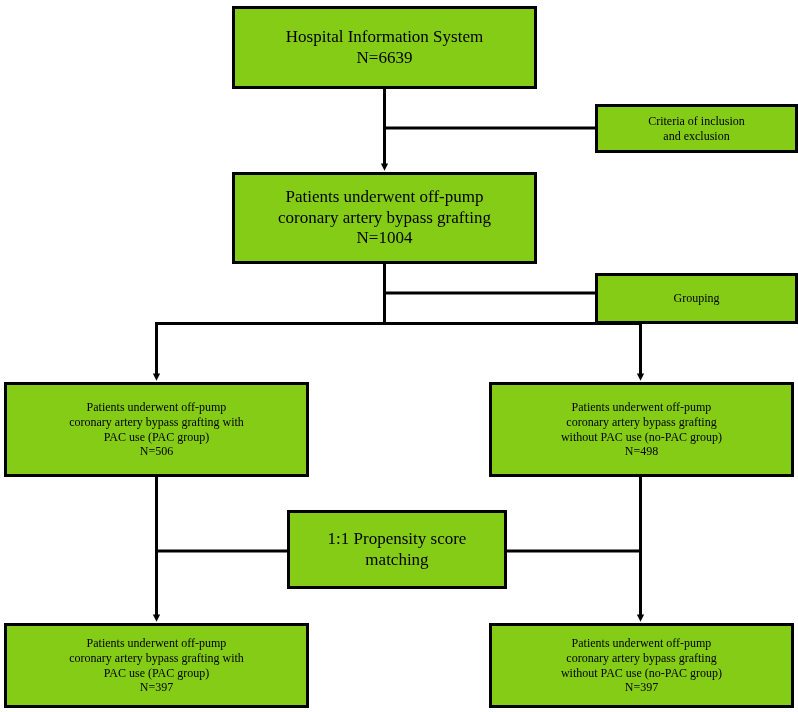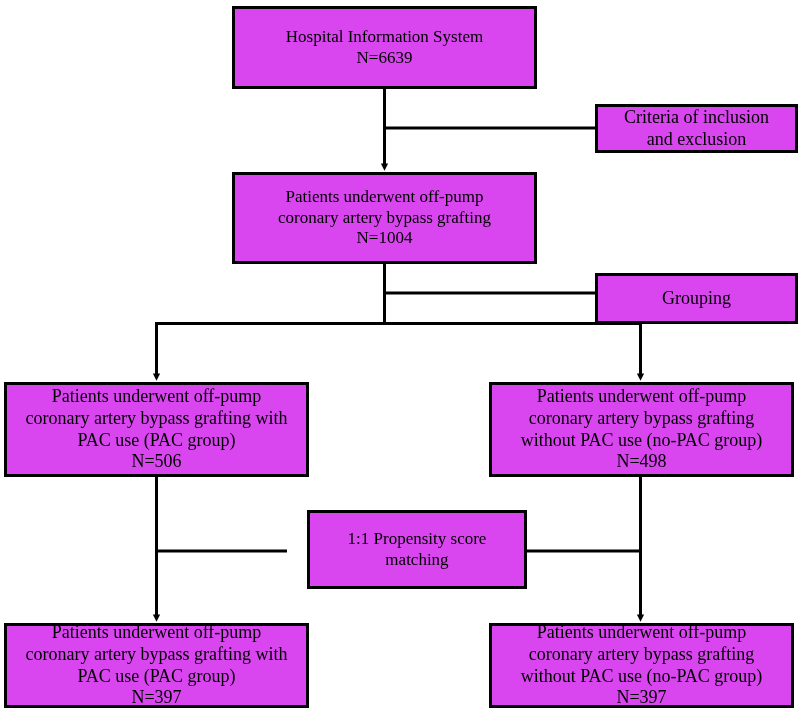--- a/index.html
+++ b/index.html
@@ -21,47 +21,47 @@
     left: 0;
     top: 0;
     width: 798px;
     height: 712px;
     pointer-events: none;
   }
   .node {
     position: absolute;
     box-sizing: border-box;
     border: 3px solid #000000;
-    background: #d946ef;
+    background: #84cc16;
     display: flex;
     align-items: center;
     justify-content: center;
     text-align: center;
     color: #000000;
     z-index: 2;
   }
   .node .txt {
     display: block;
     width: 100%;
     padding: 0 4px;
     line-height: 1.22;
     white-space: pre-line;
     font-size: 17px;
   }
   .node.small .txt {
-    font-size: 18px;
+    font-size: 12px;
   }
   
   #box-source        { left: 232px; top: 6px;   width: 305px; height: 83px;  }
   #box-criteria      { left: 595px; top: 104px; width: 203px; height: 49px;  }
   #box-cohort        { left: 232px; top: 172px; width: 305px; height: 92px;  }
   #box-grouping      { left: 595px; top: 273px; width: 203px; height: 51px;  }
   #box-pac           { left: 4px;   top: 382px; width: 305px; height: 95px;  }
   #box-nopac         { left: 489px; top: 382px; width: 305px; height: 95px;  }
-  #box-matching      { left: 287px; top: 510px; width: 220px; height: 79px; margin-left: 20px;  }
+  #box-matching      { left: 287px; top: 510px; width: 220px; height: 79px;  }
   #box-pac-matched   { left: 4px;   top: 623px; width: 305px; height: 85px;  }
   #box-nopac-matched { left: 489px; top: 623px; width: 305px; height: 85px;  }
 </style>
 </head>
 <body>
 
 <div id="canvas">
 
   <svg id="connectors" viewBox="0 0 798 712" width="798" height="712" xmlns="http://www.w3.org/2000/svg">
     <defs>

